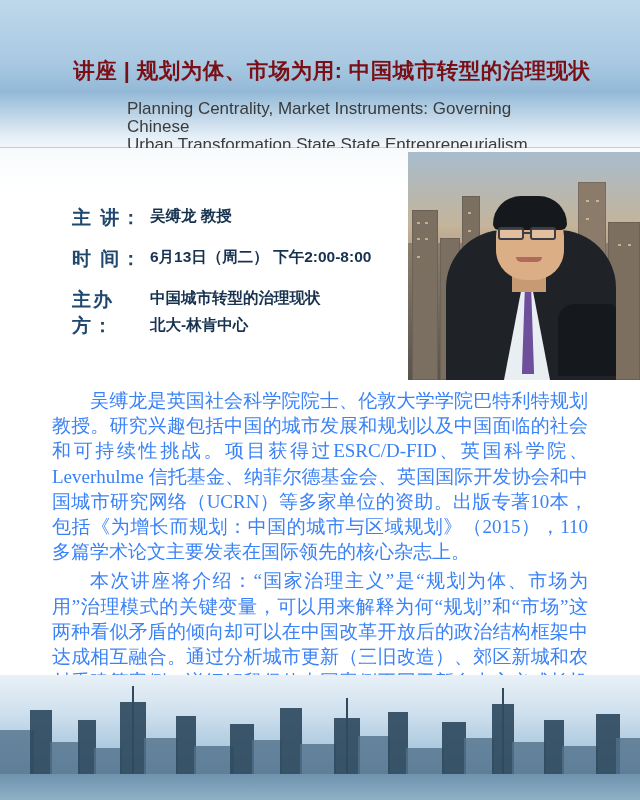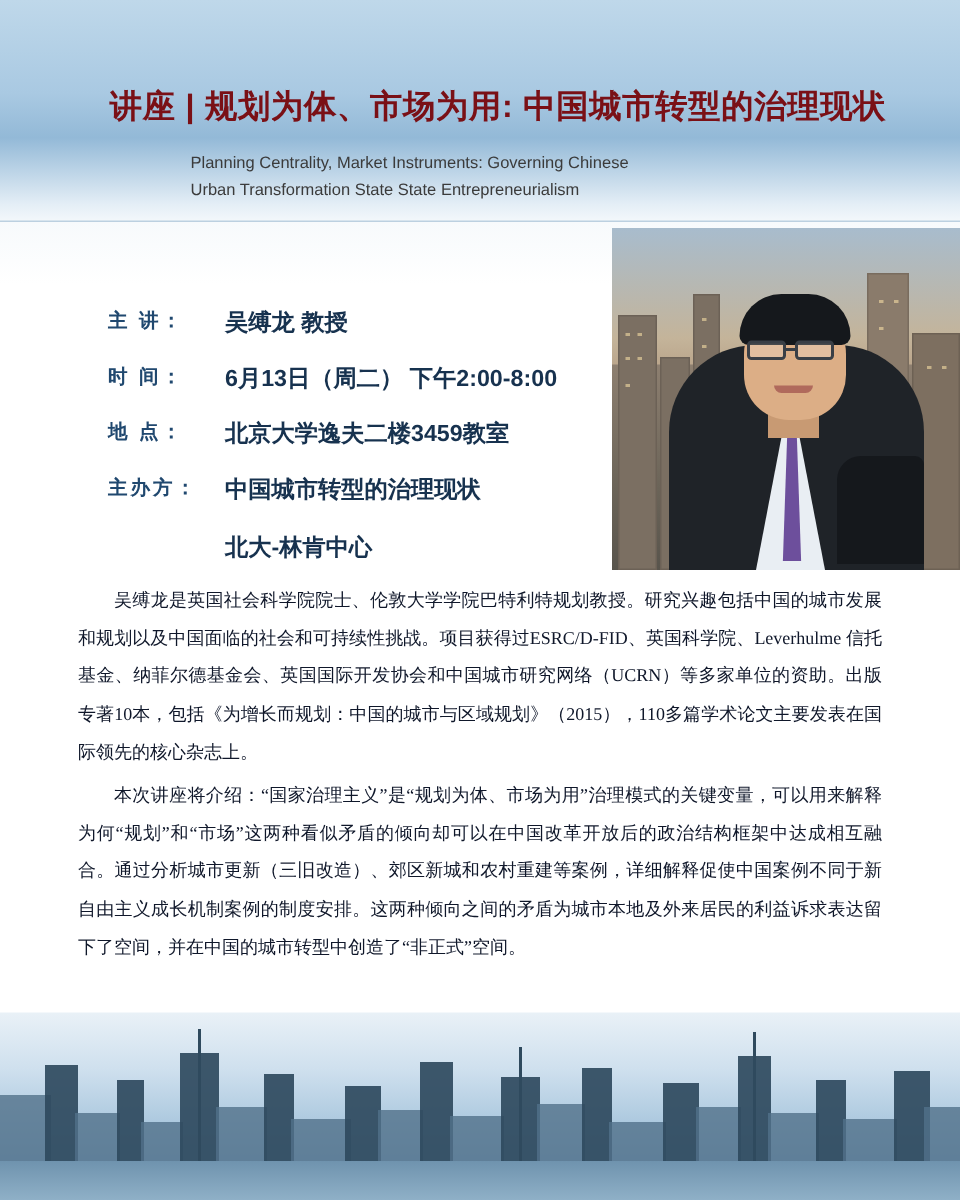--- a/index.html
+++ b/index.html
@@ -35,21 +35,21 @@
     font-size: 21.5px;
     letter-spacing: 0.5px;
     color: #7a1016;
     white-space: nowrap;
   }
   .title-en {
     position: absolute;
     left: 127px; top: 100px;
     width: 420px;
     font-family: "Liberation Sans", sans-serif;
-    font-size: 11px;
+    font-size: 17px;
     line-height: 18px;
     color: #3b3b3b;
   }
 
   
   .photo-band {
     position: absolute;
     left: 0; top: 148px;
     width: 640px; height: 232px;
     background: linear-gradient(#f7fafc 0%, #ffffff 18%, #ffffff 100%);
@@ -162,45 +162,45 @@
     color: #1b3a63;
   }
   .info-row {
     display: flex;
     align-items: flex-start;
     margin-bottom: 15px;
   }
   .info-label {
     width: 78px;
     flex: 0 0 78px;
-    font-size: 13px;
+    font-size: 19px;
     font-weight: bold;
     color: #20486f;
     letter-spacing: 2px;
   }
   .info-value {
     font-size: 15.5px;
     font-weight: bold;
     color: #17324f;
     line-height: 22px;
   }
   .info-value .second {
     display: block;
-    margin-top: 17px;
+    margin-top: 5px;
   }
 
   
   .body-text {
     position: absolute;
     left: 52px; top: 388px;
     width: 536px;
     font-family: "Liberation Serif", serif;
-    font-size: 12px;
+    font-size: 19px;
     line-height: 25.2px;
-    color: #0f172a;
+    color: #3b82f6;
     text-align: justify;
   }
   .body-text p {
     margin: 0 0 4px 0;
     text-indent: 2em;
   }
 
   
   .bottom-band {
     position: absolute;
@@ -291,24 +291,20 @@
     <div class="info-row">
       <div class="info-label">主 讲：</div>
       <div class="info-value">吴缚龙 教授</div>
     </div>
 
     <div class="info-row">
       <div class="info-label">时 间：</div>
       <div class="info-value">6月13日（周二）  下午2:00-8:00</div>
     </div>
 
-    <div class="info-row">
-      <div class="info-label">地 点：</div>
-      <div class="info-value">北京大学逸夫二楼3459教室</div>
-    </div>
 
     <div class="info-row">
       <div class="info-label">主办方：</div>
       <div class="info-value">
         <span>中国城市转型的治理现状</span>
         <span class="second">北大-林肯中心</span>
       </div>
     </div>
 
   </div>

